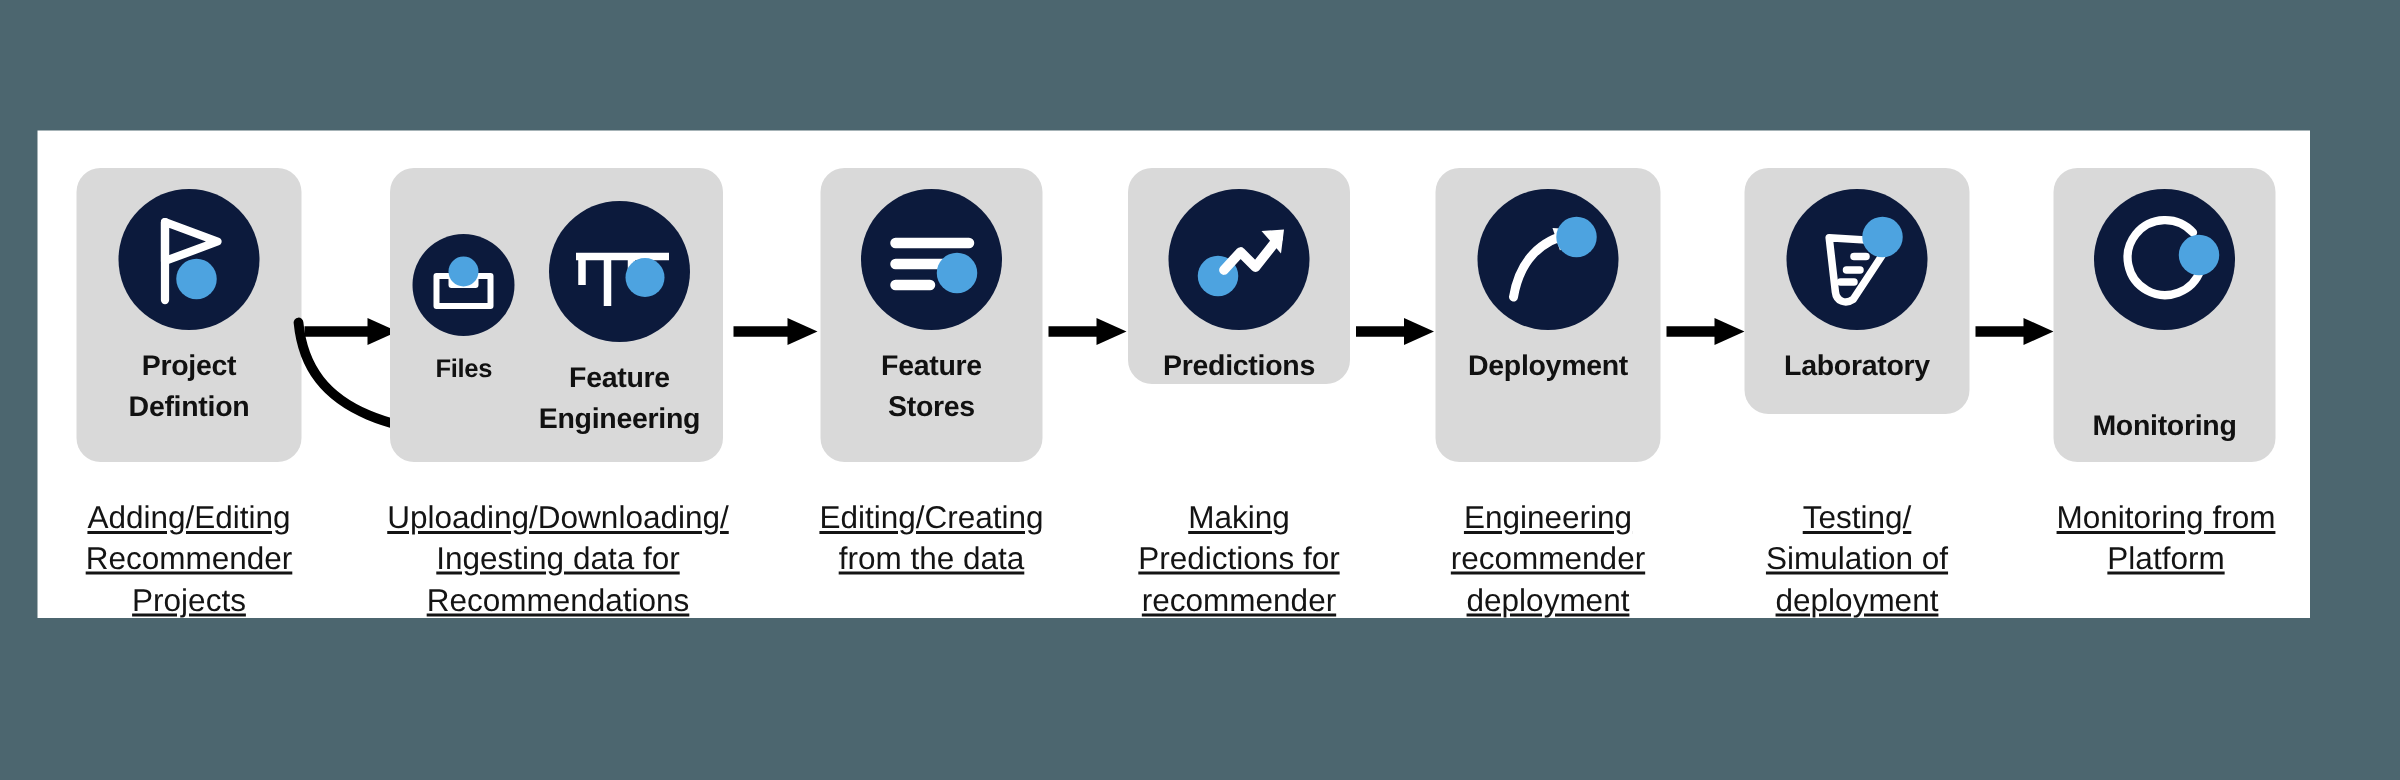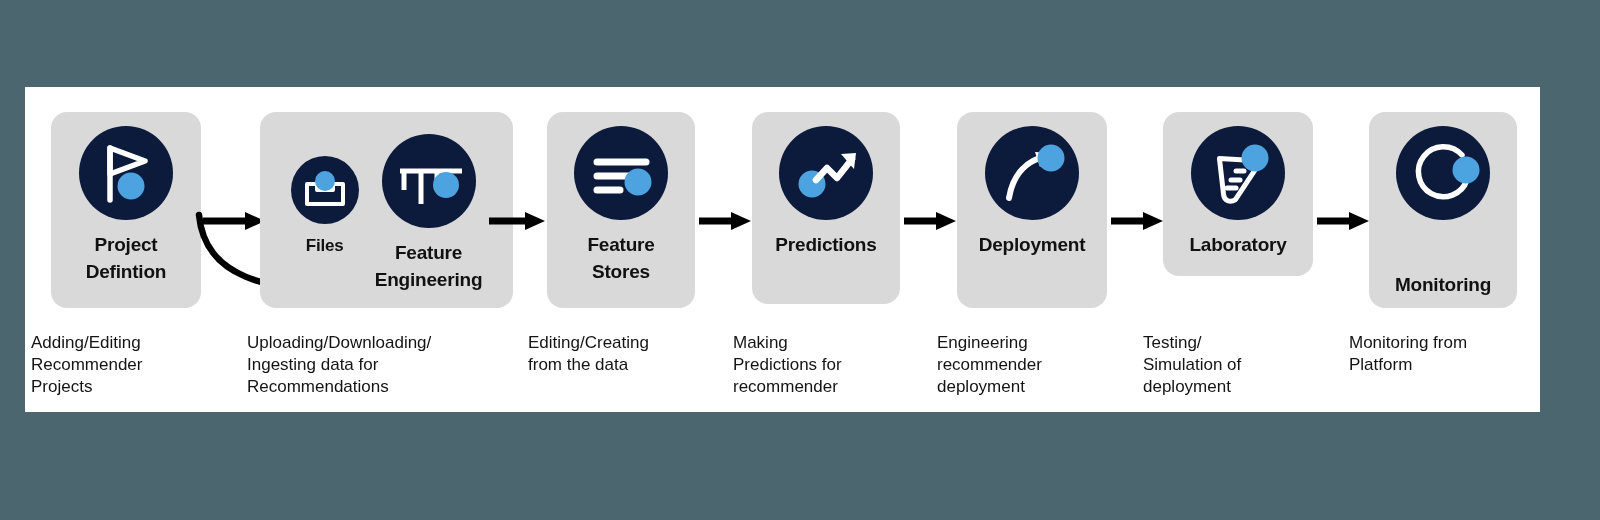--- a/index.html
+++ b/index.html
@@ -79,24 +79,26 @@
     line-height: 1.42;
     letter-spacing: -0.2px;
   }
   .card-title.small {
     font-size: 17px;
     margin-top: 10px;
   }
 
   .caption {
     position: absolute;
-    font-size: 17px;
+    font-size: 21px;
     color: #141414;
+    text-align: center;
     line-height: 1.3;
     top: 245px;
+    text-decoration: underline;
   }
 
   
   .arrow {
     position: absolute;
     top: 123px;
     height: 22px;
   }
   .arrow svg { display: block; overflow: visible; }
 
@@ -144,21 +146,21 @@
       </svg>
     </div>
 
     <div class="curvearrow">
       <svg width="200" height="110" viewBox="0 0 200 110">
         <path d="M6 16 C 12 78, 70 92, 168 95" fill="none" stroke="#000" stroke-width="6.5" stroke-linecap="round"></path>
         <path d="M160 86 L180 96 L159 105 Z" fill="#000"></path>
       </svg>
     </div>
 
-    <div class="card" style="left:235px; width:253px; height:196px;">
+    <div class="card" style="left:235px; width:222px; height:196px;">
       <div class="iconrow" style="margin-top:8px;">
 
         <div class="iconcell" style="padding-top:22px;">
           <div class="circle sm">
             <svg width="68" height="68" viewBox="0 0 68 68">
               <g fill="none" stroke="#ffffff" stroke-width="4" stroke-linejoin="round" stroke-linecap="round">
                 <path d="M16 28 L16 48 L52 48 L52 28 L42 28 L42 34 L26 34 L26 28 Z"></path>
               </g>
               <circle cx="34" cy="25" r="10" fill="#4da3e0"></circle>
             </svg>
@@ -224,21 +226,21 @@
       <div>from the data</div>
     </div>
 
     <div class="arrow" style="left:672px; width:56px;">
       <svg width="56" height="22" viewBox="0 0 56 22">
         <path d="M2 11 L36 11" stroke="#000" stroke-width="7"></path>
         <path d="M34 2 L54 11 L34 20 Z" fill="#000"></path>
       </svg>
     </div>
 
-    <div class="card" style="left:727px; width:148px; height:192px;">
+    <div class="card" style="left:727px; width:148px; height:144px;">
       <div class="iconrow">
         <div class="iconcell">
           <div class="circle big">
             <svg width="94" height="94" viewBox="0 0 94 94">
               <circle cx="33" cy="58" r="13.5" fill="#4da3e0"></circle>
               <g fill="none" stroke="#ffffff" stroke-width="6.5" stroke-linejoin="round" stroke-linecap="round">
                 <path d="M37 54 L48 42 L58 52 L73 33"></path>
               </g>
               <path d="M62 28 L77 27 L75 43 Z" fill="#ffffff"></path>
             </svg>

